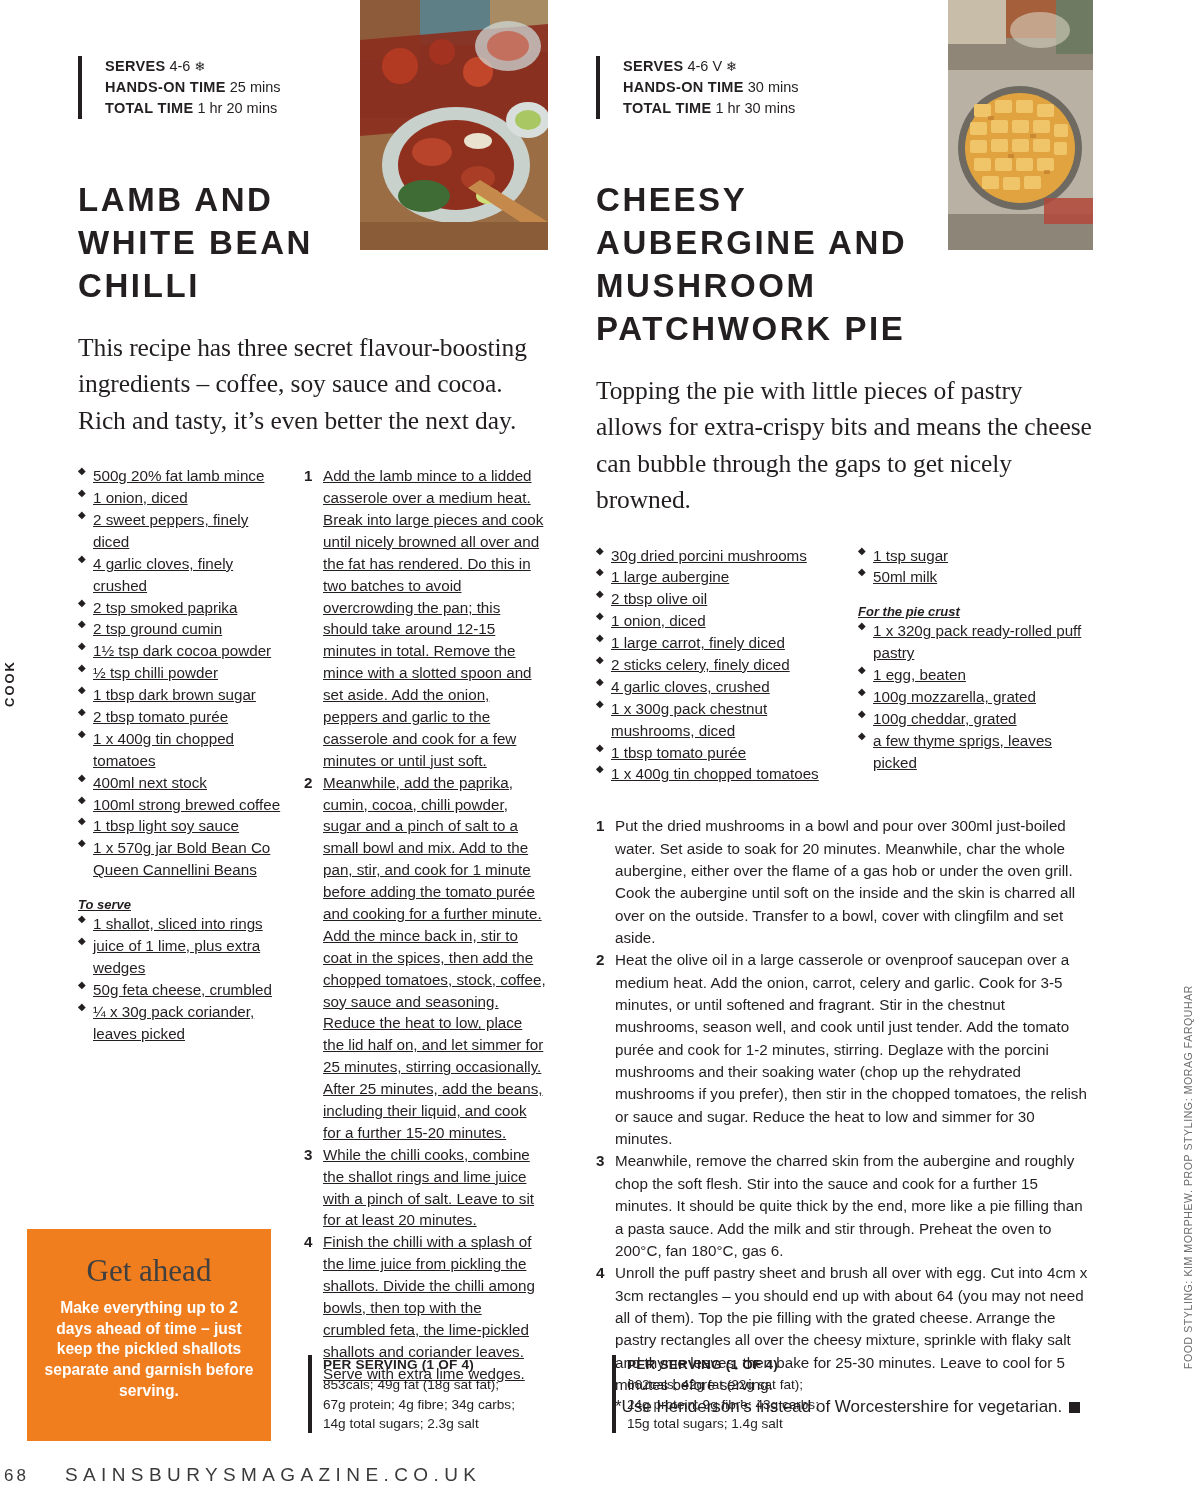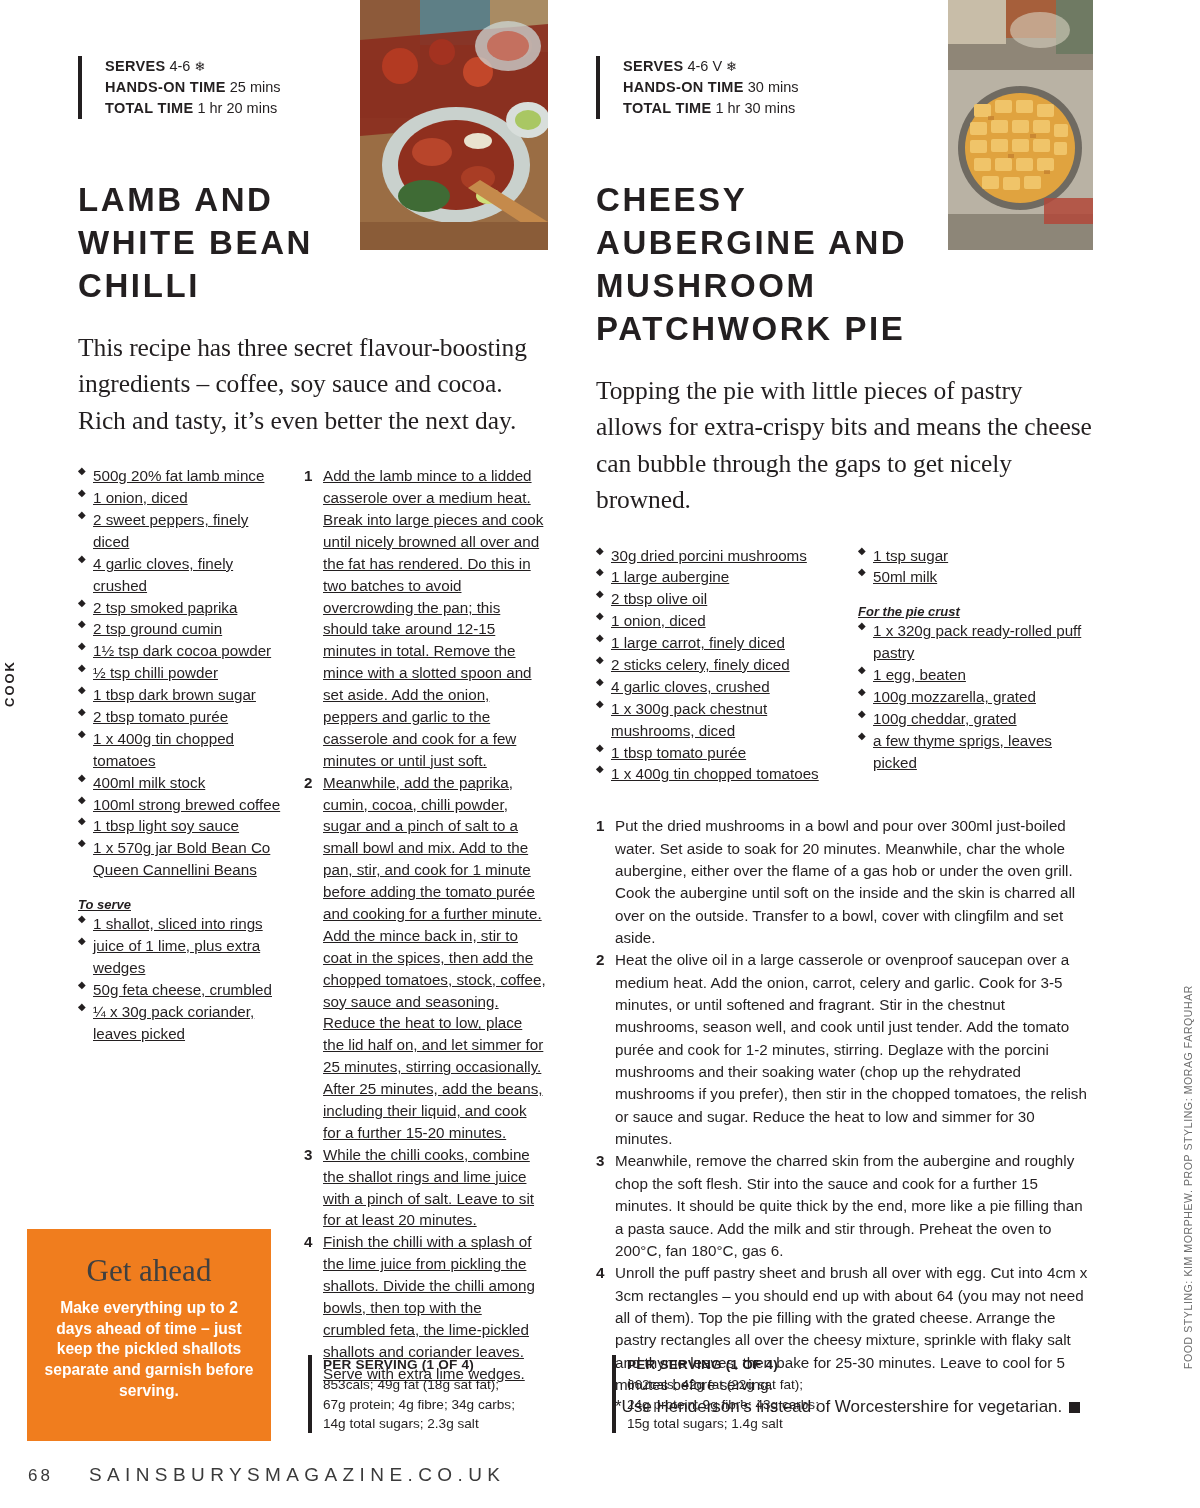--- a/index.html
+++ b/index.html
@@ -215,21 +215,21 @@
   }
   #get-ahead .ga-body {
     font-size: 15.6px;
     font-weight: 700;
     line-height: 1.33;
   }
 
   
   #footer {
     position: absolute;
-    left: 28px;
+    left: 4px;
     bottom: 22px;
     display: flex;
     align-items: baseline;
     gap: 36px;
     color: #3a3a3a;
   }
   #page-number {
     font-size: 17px;
     letter-spacing: 3px;
   }
@@ -344,21 +344,21 @@
           <li>1 onion, diced</li>
           <li>2 sweet peppers, finely diced</li>
           <li>4 garlic cloves, finely crushed</li>
           <li>2 tsp smoked paprika</li>
           <li>2 tsp ground cumin</li>
           <li>1½ tsp dark cocoa powder</li>
           <li>½ tsp chilli powder</li>
           <li>1 tbsp dark brown sugar</li>
           <li>2 tbsp tomato purée</li>
           <li>1 x 400g tin chopped tomatoes</li>
-          <li>400ml milk stock</li>
+          <li>400ml next stock</li>
           <li>100ml strong brewed coffee</li>
           <li>1 tbsp light soy sauce</li>
           <li>1 x 570g jar Bold Bean Co Queen Cannellini Beans</li>
         </ul>
       <div class="subhead">To serve</div>
       <ul class="ing">
           <li>1 shallot, sliced into rings</li>
           <li>juice of 1 lime, plus extra wedges</li>
           <li>50g feta cheese, crumbled</li>
           <li>¼ x 30g pack coriander, leaves picked</li>

